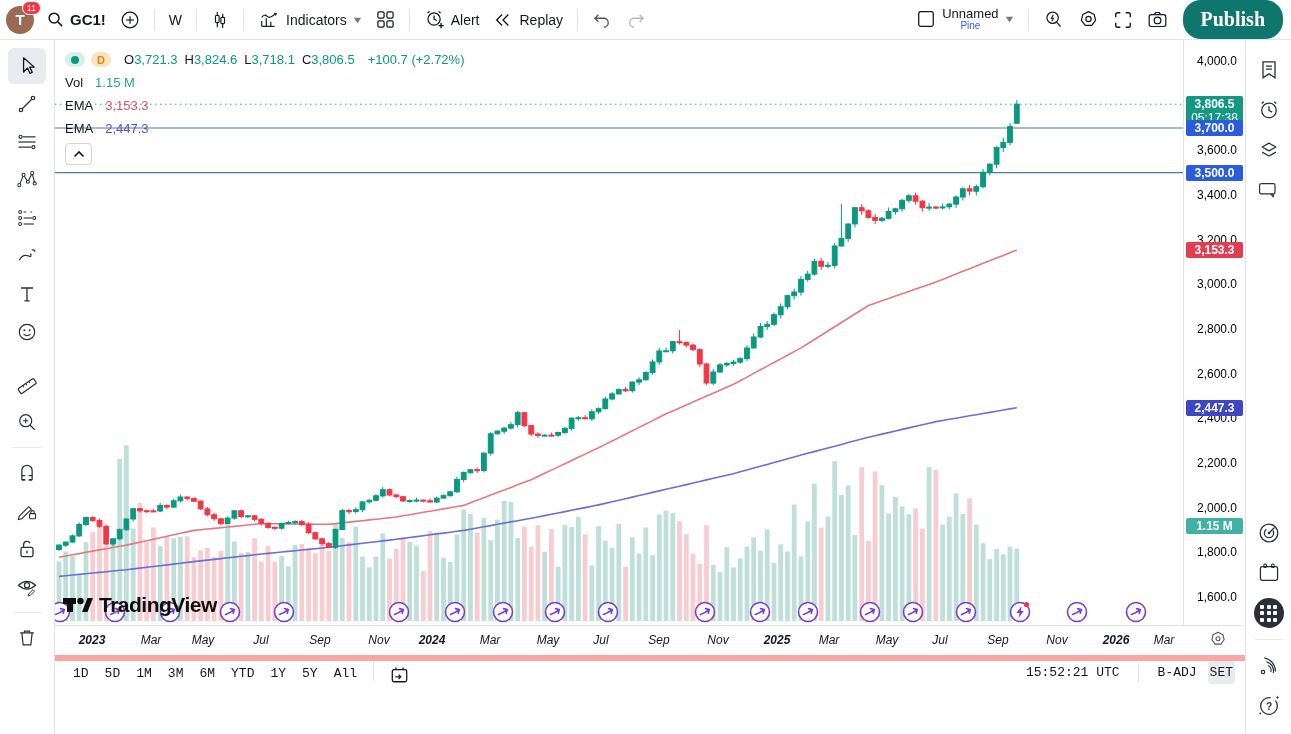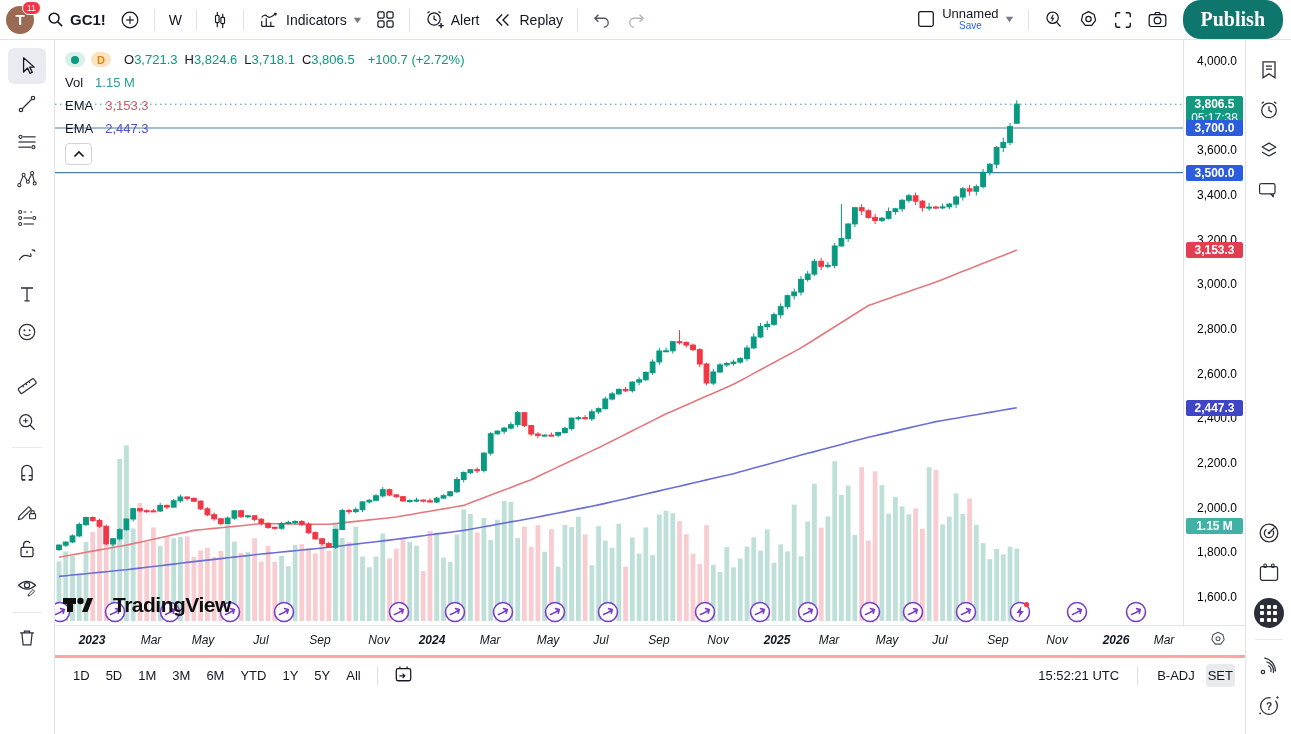--- a/index.html
+++ b/index.html
@@ -54,36 +54,36 @@
   .ohlc span.k { color:#131722; margin-left:7px; }
   .ohlc span.v { color:#089981; }
   .chg { color:#089981; margin-left:7px; }
   .vol-lab { color:#131722; }
   .vol-val { color:#2aa09a; margin-left:6px; }
   .ema-val-r { color:#d8556a; margin-left:6px; }
   .ema-val-b { color:#4f53c5; margin-left:6px; }
   .collapse-btn { position:absolute; left:10px; top:103px; width:27px; height:22px; background:#fff;
     border:1px solid #d1d4dc; border-radius:4px; display:flex; align-items:center; justify-content:center;
     cursor:pointer; z-index:5; }
-  .watermark { position:absolute; left:8px; bottom:8px; display:flex; align-items:center; gap:20px;
+  .watermark { position:absolute; left:8px; bottom:8px; display:flex; align-items:center; gap:6px;
     z-index:4; pointer-events:none; }
   .watermark .wm-text { font-size:21px; font-weight:700; color:#0d0d0d; letter-spacing:-0.5px; }
 
   .price-axis { width:62px; border-left:1px solid #e0e3eb; position:relative; font-size:12px; flex:0 0 auto; }
   .ptick { position:absolute; right:8px; color:#000000; }
   .pbadge { position:absolute; left:2px; right:2px; border-radius:2px; color:#fff; text-align:center;
     font-size:12px; font-weight:600; padding:1px 0; line-height:14px; }
 
   .time-axis { height:30px; border-top:1px solid #e0e3eb; position:relative; font-size:12px; flex:0 0 auto;font-style:italic; }
   .ttick { position:absolute; top:7px; transform:translateX(-50%); color:#131722; }
   .ttick.major { font-weight:700; }
   .ta-gear { position:absolute; top:4px; cursor:pointer; }
 
-  .tf-bar { height:38px; border-top:3px solid #fca5a5; display:flex; align-items:center;
-    padding:0 10px; font-size:13px; flex:0 0 auto; }
+  .tf-bar { height:38px; border-top:6px solid #fca5a5; display:flex; align-items:flex-start;
+    padding:0 10px; font-size:13px; flex:0 0 auto;font-family:Liberation Mono, monospace; }
   .tf-btn { padding:5px 8px; border-radius:5px; cursor:pointer; color:#131722; }
   .tf-sep { width:1px; height:20px; background:#e0e3eb; margin:0 8px; }
   .tf-right { margin-left:auto; display:flex; align-items:center; gap:4px; }
   .clock { font-size:13px; cursor:pointer; padding:4px 6px; }
   .adj { padding:4px 7px; border-radius:4px; cursor:pointer; }
   .set-btn { background:#e8eaed; padding:4px 2px; border-radius:4px; cursor:pointer; }
 
   .pine-bar { flex:1; border-top:1px solid #e0e3eb; box-shadow:0 -4px 0 #f7f8fa; display:flex;
     align-items:center; padding:0 14px; font-size:14px; gap:26px; background:#fff; }
   .pine-tab { cursor:pointer; padding:6px 2px; }
@@ -209,21 +209,21 @@
     <div class="spacer"></div>
 
     <div class="tb-btn">
       <span class="icon">
         <svg width="20" height="20" viewBox="0 0 22 22">
             <rect x="3" y="3" width="16" height="16" rx="2" fill="none" stroke="#131722" stroke-width="1.4"></rect>
           </svg>
       </span>
       <span class="layout-name">
         <span class="nm">Unnamed</span>
-        <span class="sv">Save</span>
+        <span class="sv">Pine</span>
       </span>
       <span class="chev">▼</span>
     </div>
     <div class="tb-sep"></div>
     <div class="tb-btn">
       <span class="icon">
         <svg width="21" height="21" viewBox="0 0 24 24">
             <circle cx="11" cy="10" r="6.5" fill="none" stroke="#131722" stroke-width="1.4"></circle>
             <line x1="15.5" y1="15" x2="20" y2="20" stroke="#131722" stroke-width="1.4"></line>
             <path d="M11.8 6.5 L9.5 10.5 h2.6 L10 14" fill="none" stroke="#131722" stroke-width="1.2"></path>

